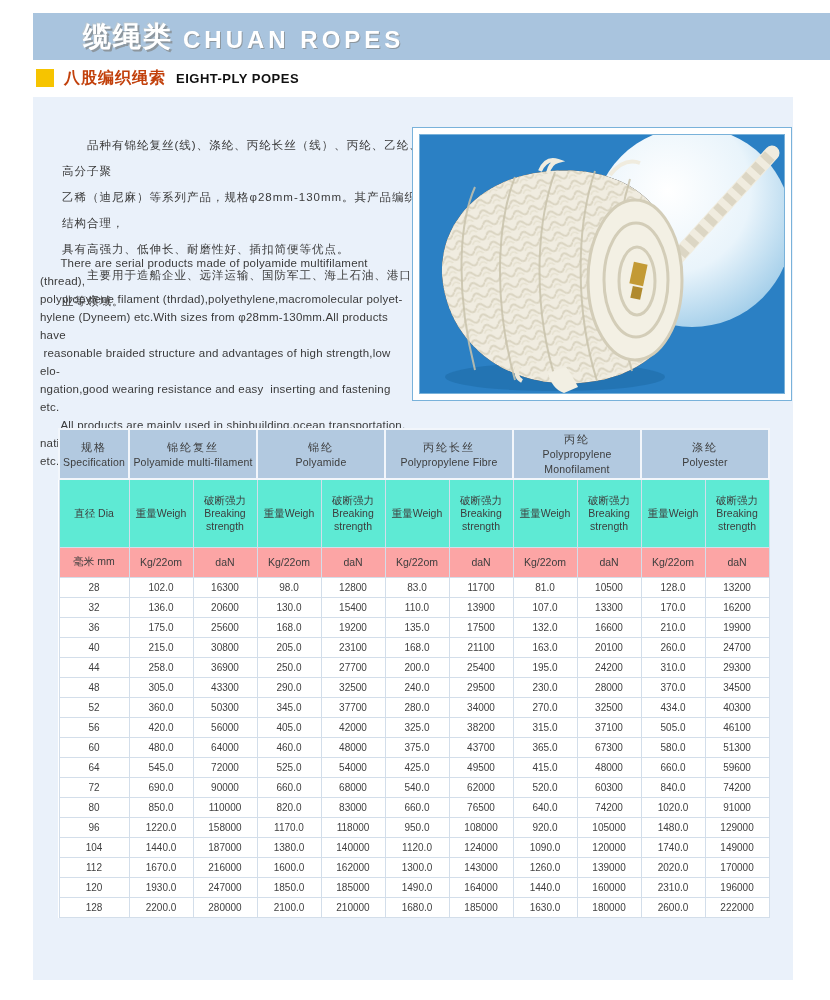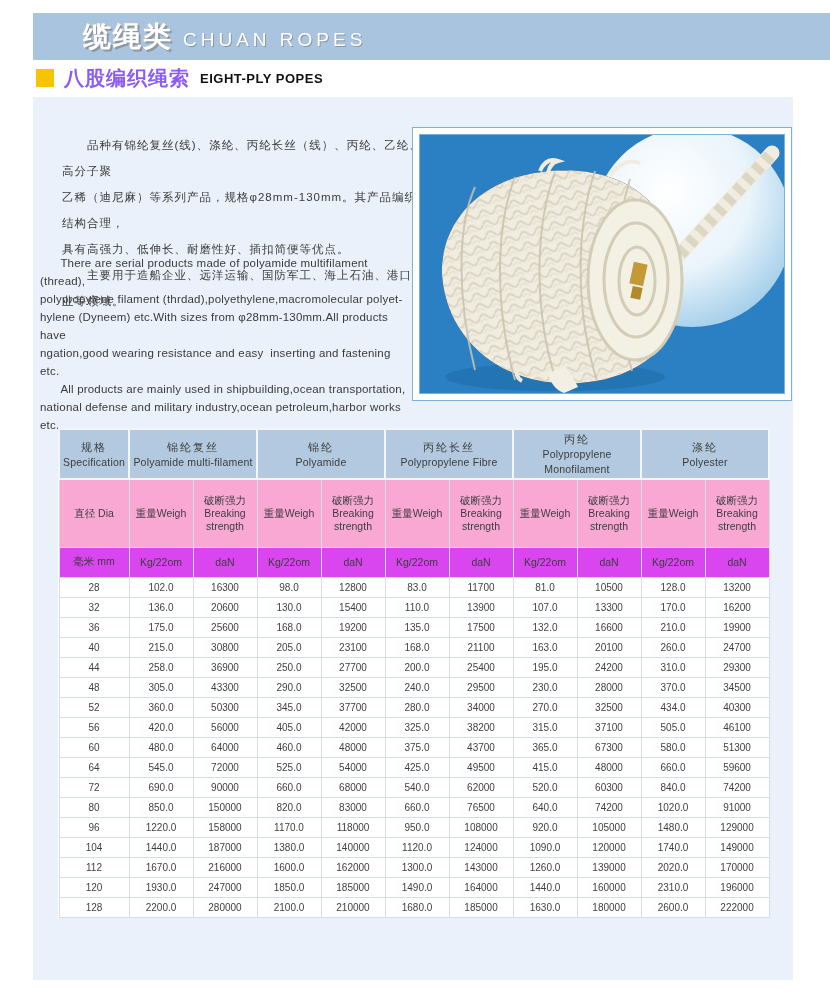--- a/index.html
+++ b/index.html
@@ -10,27 +10,27 @@
   
   .banner{
     position:absolute;left:33px;top:13px;width:812px;height:47px;
     background:#a9c4de;display:flex;align-items:center;
   }
   .banner .cn{
     margin-left:50px;font-size:28px;font-weight:bold;color:#ffffff;letter-spacing:2px;
     text-shadow:2px 2px 0 #8d979f,-1px -1px 0 #b9c6cf;
   }
   .banner .en{
-    margin-left:10px;font-size:19px;font-weight:normal;color:#ffffff;letter-spacing:4px;
+    margin-left:10px;font-size:24px;font-weight:bold;color:#ffffff;letter-spacing:4px;
     text-shadow:1px 1px 0 #8d979f;margin-top:6px;
   }
   
   .subtitle{position:absolute;left:36px;top:66px;height:24px;display:flex;align-items:center;}
   .subtitle .sq{width:18px;height:18px;background:#f6c400;margin-right:10px;}
-  .subtitle .cn{font-size:20px;font-weight:bold;color:#8b5cf6;letter-spacing:1px;}
+  .subtitle .cn{font-size:16px;font-weight:bold;color:#c2410c;letter-spacing:1px;}
   .subtitle .en{font-size:13px;font-weight:bold;color:#111;margin-left:10px;letter-spacing:0.5px;}
   
   .panel{position:absolute;left:33px;top:97px;width:760px;height:883px;background:#eaf1fa;}
   
   .intro-cn{position:absolute;left:42px;top:132px;width:366px;margin-left:20px;}
   .intro-cn .line{font-size:11.5px;line-height:26px;color:#3a3a3a;letter-spacing:1px;white-space:pre-wrap;}
   .intro-en{position:absolute;left:40px;top:254px;width:372px;}
   .intro-en .line{font-size:11.5px;line-height:18px;color:#3a3a3a;letter-spacing:0.2px;white-space:pre-wrap;}
   
   .photo-frame{
@@ -48,23 +48,23 @@
     text-align:center;vertical-align:middle;font-weight:normal;
     border:1px solid #d3deea;color:#3d3d3d;padding:0;
   }
   tr.group-row{height:50px;margin-left:40px;}
   tr.group-row th{
     background:#b2c9e0;border:2px solid #f2f6fb;color:#3c3c3c;
   }
   tr.group-row .g-cn{font-size:11px;letter-spacing:2px;line-height:16px;}
   tr.group-row .g-en{font-size:10.5px;line-height:15px;letter-spacing:0.2px;}
   tr.sub-row{height:68px;}
-  tr.sub-row td{font-size:10.5px;line-height:13px;background:#f9a8d4;}
+  tr.sub-row td{font-size:10.5px;line-height:13px;background:#5eead4;}
   tr.unit-row{height:30px;}
-  tr.unit-row td{font-size:10.5px;background:#d946ef;}
+  tr.unit-row td{font-size:10.5px;background:#fca5a5;}
   tr.data-row{height:20px;}
   tr.data-row td{font-size:10px;background:#ffffff;color:#3f3f3f;}
 </style>
 </head>
 <body>
 
 <div class="page">
 
   <div class="banner">
     <span class="cn">缆绳类</span>
@@ -83,20 +83,21 @@
       <div class="line">　　品种有锦纶复丝(线)、涤纶、丙纶长丝（线）、丙纶、乙纶、高分子聚</div>
       <div class="line">乙稀（迪尼麻）等系列产品，规格φ28mm-130mm。其产品编织结构合理，</div>
       <div class="line">具有高强力、低伸长、耐磨性好、插扣简便等优点。</div>
       <div class="line">　　主要用于造船企业、远洋运输、国防军工、海上石油、港口作业等领域。</div>
     </div>
 
   <div class="intro-en">
       <div class="line">      There are serial products made of polyamide multifilament (thread),</div>
       <div class="line">polypropylene filament (thrdad),polyethylene,macromolecular polyet-</div>
       <div class="line">hylene (Dyneem) etc.With sizes from φ28mm-130mm.All products have</div>
+      <div class="line"> reasonable braided structure and advantages of high strength,low elo-</div>
       <div class="line">ngation,good wearing resistance and easy  inserting and fastening etc.</div>
       <div class="line">      All products are mainly used in shipbuilding,ocean transportation,</div>
       <div class="line">national defense and military industry,ocean petroleum,harbor works etc.</div>
     </div>
 
   <div class="photo-frame">
     <div class="photo-inner">
       <svg width="366" height="260" viewBox="0 0 366 260" xmlns="http://www.w3.org/2000/svg">
         <defs>
           <radialGradient id="sphereGrad" cx="38%" cy="32%" r="75%">
@@ -361,21 +362,21 @@
           <td>540.0</td>
           <td>62000</td>
           <td>520.0</td>
           <td>60300</td>
           <td>840.0</td>
           <td>74200</td>
         </tr>
         <tr class="data-row">
           <td>80</td>
           <td>850.0</td>
-          <td>150000</td>
+          <td>110000</td>
           <td>820.0</td>
           <td>83000</td>
           <td>660.0</td>
           <td>76500</td>
           <td>640.0</td>
           <td>74200</td>
           <td>1020.0</td>
           <td>91000</td>
         </tr>
         <tr class="data-row">

